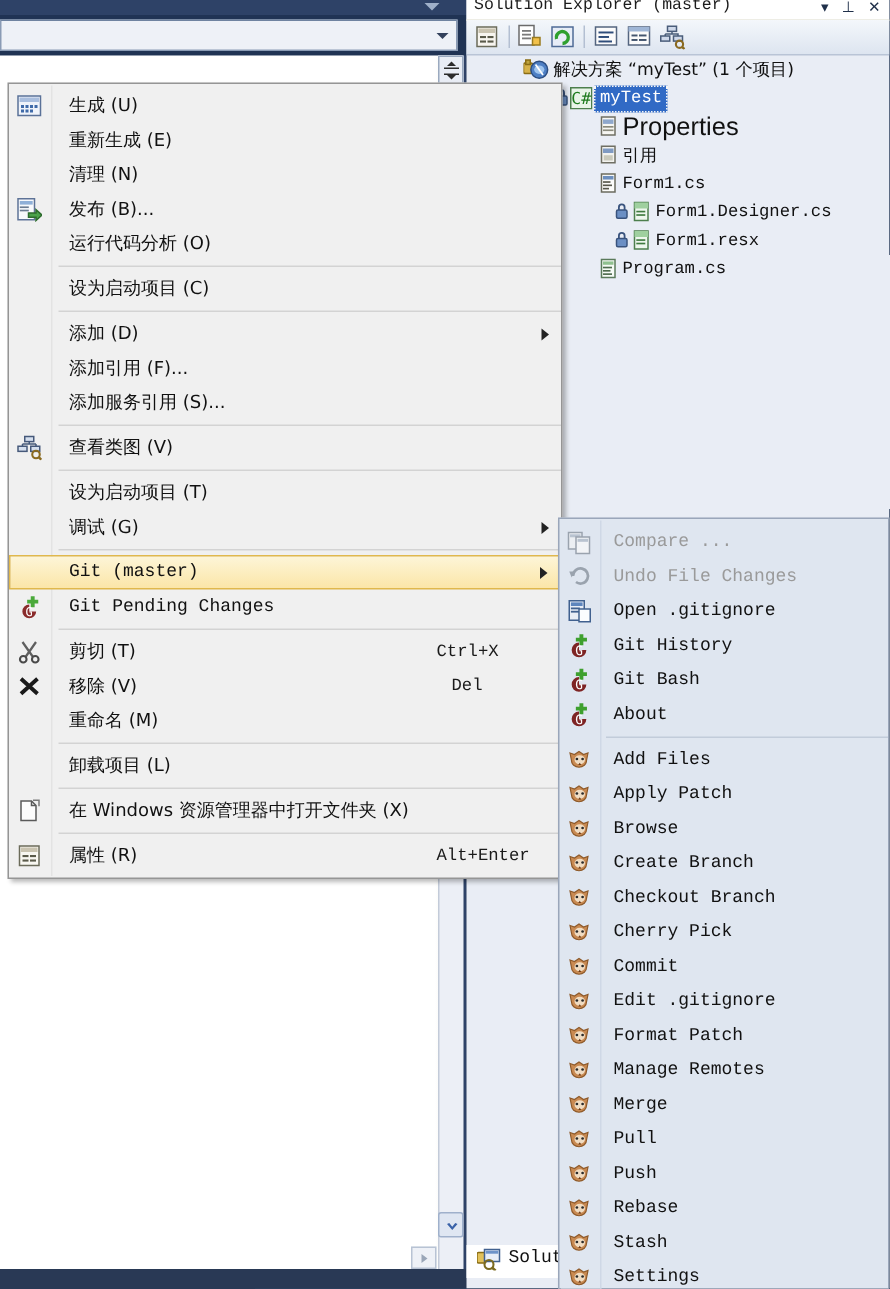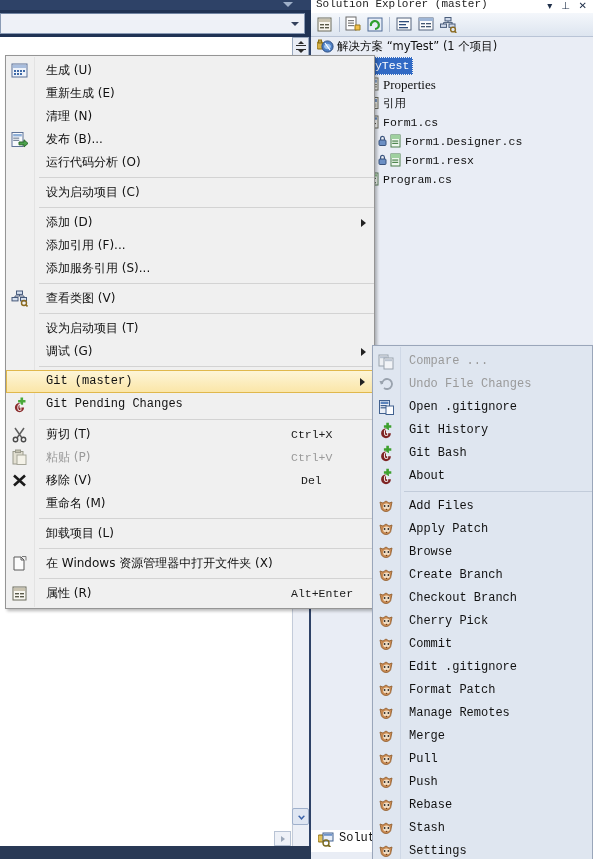--- a/index.html
+++ b/index.html
@@ -46,21 +46,21 @@
   .se-title{position:absolute;left:0;top:0;width:282px;height:13px;background:#ffffff;
     border-bottom:1px solid #cfc89f;overflow:hidden;}
   .se-title-text{position:absolute;left:5px;top:-2px;font-family:"Liberation Mono","DejaVu Sans Mono",monospace;font-size:11px;color:#1c1c1c;white-space:nowrap;}
   .se-btns{position:absolute;right:3px;top:0px;font-size:10px;color:#20304a;letter-spacing:3px;}
   .se-toolbar{position:absolute;left:0;top:13px;width:282px;height:23px;
     background:linear-gradient(to bottom,#f4f7fb,#dde5f0);border-bottom:1px solid #b9c4d6;}
   .tb-ico{position:absolute;top:3px;width:18px;height:17px;}
   .tb-sep{position:absolute;top:4px;width:1px;height:15px;background:#b3bfd2;}
   .se-tree{position:absolute;left:0;top:37px;width:282px;height:auto;
     font-family:"Liberation Mono","DejaVu Sans Mono",monospace;font-size:11.5px;color:#111;}
-  .tnode{position:relative;height:19px;line-height:19px;white-space:nowrap;}
+  .tnode{position:relative;height:19px;line-height:19px;white-space:nowrap;margin-left:32px;}
   .tnode .lbl{position:absolute;top:0;}
   .tnode .ic{position:absolute;top:2px;width:15px;height:15px;}
   .sel-lbl{background:#316ac5;color:#fff;padding:0 3px;border:1px dotted #f5f5f5;}
   .cn-text{font-family:"DejaVu Sans","Liberation Sans",sans-serif;}
   .plusbox{position:absolute;width:9px;height:9px;border:1px solid #808080;background:#fff;top:5px;}
   .plusbox:before{content:"";position:absolute;left:1px;top:3px;width:5px;height:1px;background:#000;}
   .dotline{position:absolute;border-top:1px dotted #9aa3b0;height:0;}
 
   
   .menu{position:absolute;background:#f0f0f0;border:1px solid #959595;box-shadow:2px 2px 3px rgba(0,0,0,.28);box-sizing:border-box;}
@@ -226,21 +226,21 @@
 
       <div class="tnode">
         <span class="ic" style="left:56px">
           <svg width="13" height="14" viewBox="0 0 13 14">
               <rect x="2" y="1" width="9" height="12" fill="#f6f6f2" stroke="#6f6f63"></rect>
               <rect x="3" y="2.6" width="7" height="3" fill="#8fa8cc"></rect>
               <rect x="3" y="7" width="7" height="1.1" fill="#8a8a7c"></rect>
               <rect x="3" y="9.3" width="7" height="1.1" fill="#8a8a7c"></rect>
             </svg>
         </span>
-        <span class="lbl mono" style="left:72px;font-family:Liberation Serif, serif;font-size:13px">Properties</span>
+        <span class="lbl mono" style="left:72px;font-family:Liberation Sans, sans-serif;font-size:17px">Properties</span>
       </div>
 
       <div class="tnode">
         <span class="ic" style="left:56px">
           <svg width="13" height="14" viewBox="0 0 13 14">
               <rect x="2" y="1.5" width="9" height="11" fill="#f2f2ee" stroke="#6f6f63"></rect>
               <rect x="3" y="3" width="7" height="3" fill="#7f9ac2"></rect>
               <rect x="3.5" y="7.5" width="6" height="3.5" fill="#c9c9bb"></rect>
             </svg>
         </span>
@@ -445,31 +445,20 @@
           <svg width="17" height="17" viewBox="0 0 17 17">
               <path d="M4 2 L11 12 M13 2 L6 12" stroke="#5f5f5f" stroke-width="1.5" fill="none"></path>
               <circle cx="4.5" cy="13.5" r="2.2" fill="none" stroke="#4a4a4a" stroke-width="1.4"></circle>
               <circle cx="12.5" cy="13.5" r="2.2" fill="none" stroke="#4a4a4a" stroke-width="1.4"></circle>
             </svg>
         </span>
         <span class="mi-lbl cnlbl">剪切 (T)</span>
         <span class="mi-acc" style="left:285px">Ctrl+X</span>
       </div>
 
-      <div class="mitem disabled">
-        <span class="mi-ico">
-          <svg width="17" height="17" viewBox="0 0 17 17">
-              <rect x="2" y="2.5" width="10" height="12.5" fill="#e3e0d2" stroke="#9a9a8c"></rect>
-              <rect x="4.5" y="1" width="5" height="2.6" fill="#c5c2b2" stroke="#9a9a8c"></rect>
-              <rect x="6" y="6" width="9" height="9.5" fill="#f4f2e8" stroke="#a5a598"></rect>
-            </svg>
-        </span>
-        <span class="mi-lbl cnlbl">粘贴 (P)</span>
-        <span class="mi-acc" style="left:285px">Ctrl+V</span>
-      </div>
 
       <div class="mitem">
         <span class="mi-ico">
           <svg width="17" height="17" viewBox="0 0 17 17">
               <path d="M3 3.5 L14 13.5 M14 3.5 L3 13.5" stroke="#1a1a1a" stroke-width="2.6" fill="none"></path>
             </svg>
         </span>
         <span class="mi-lbl cnlbl">移除 (V)</span>
         <span class="mi-acc" style="left:295px">Del</span>
       </div>

